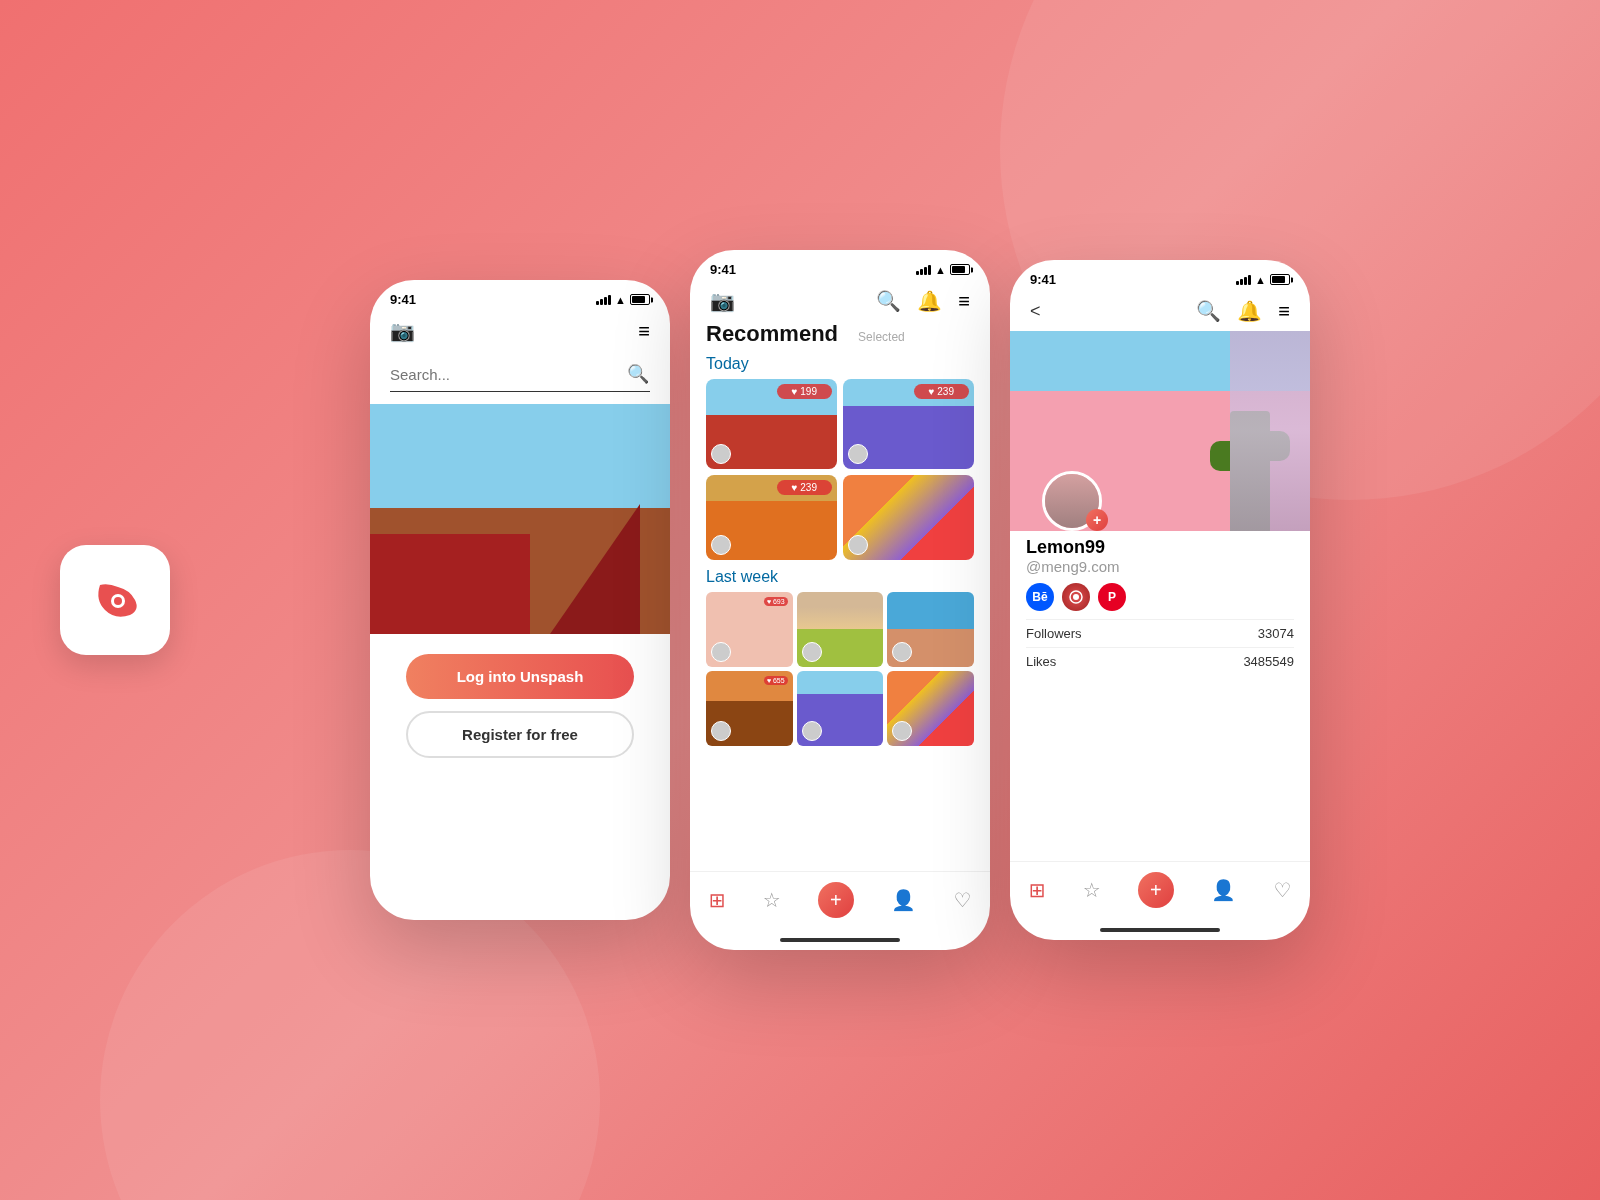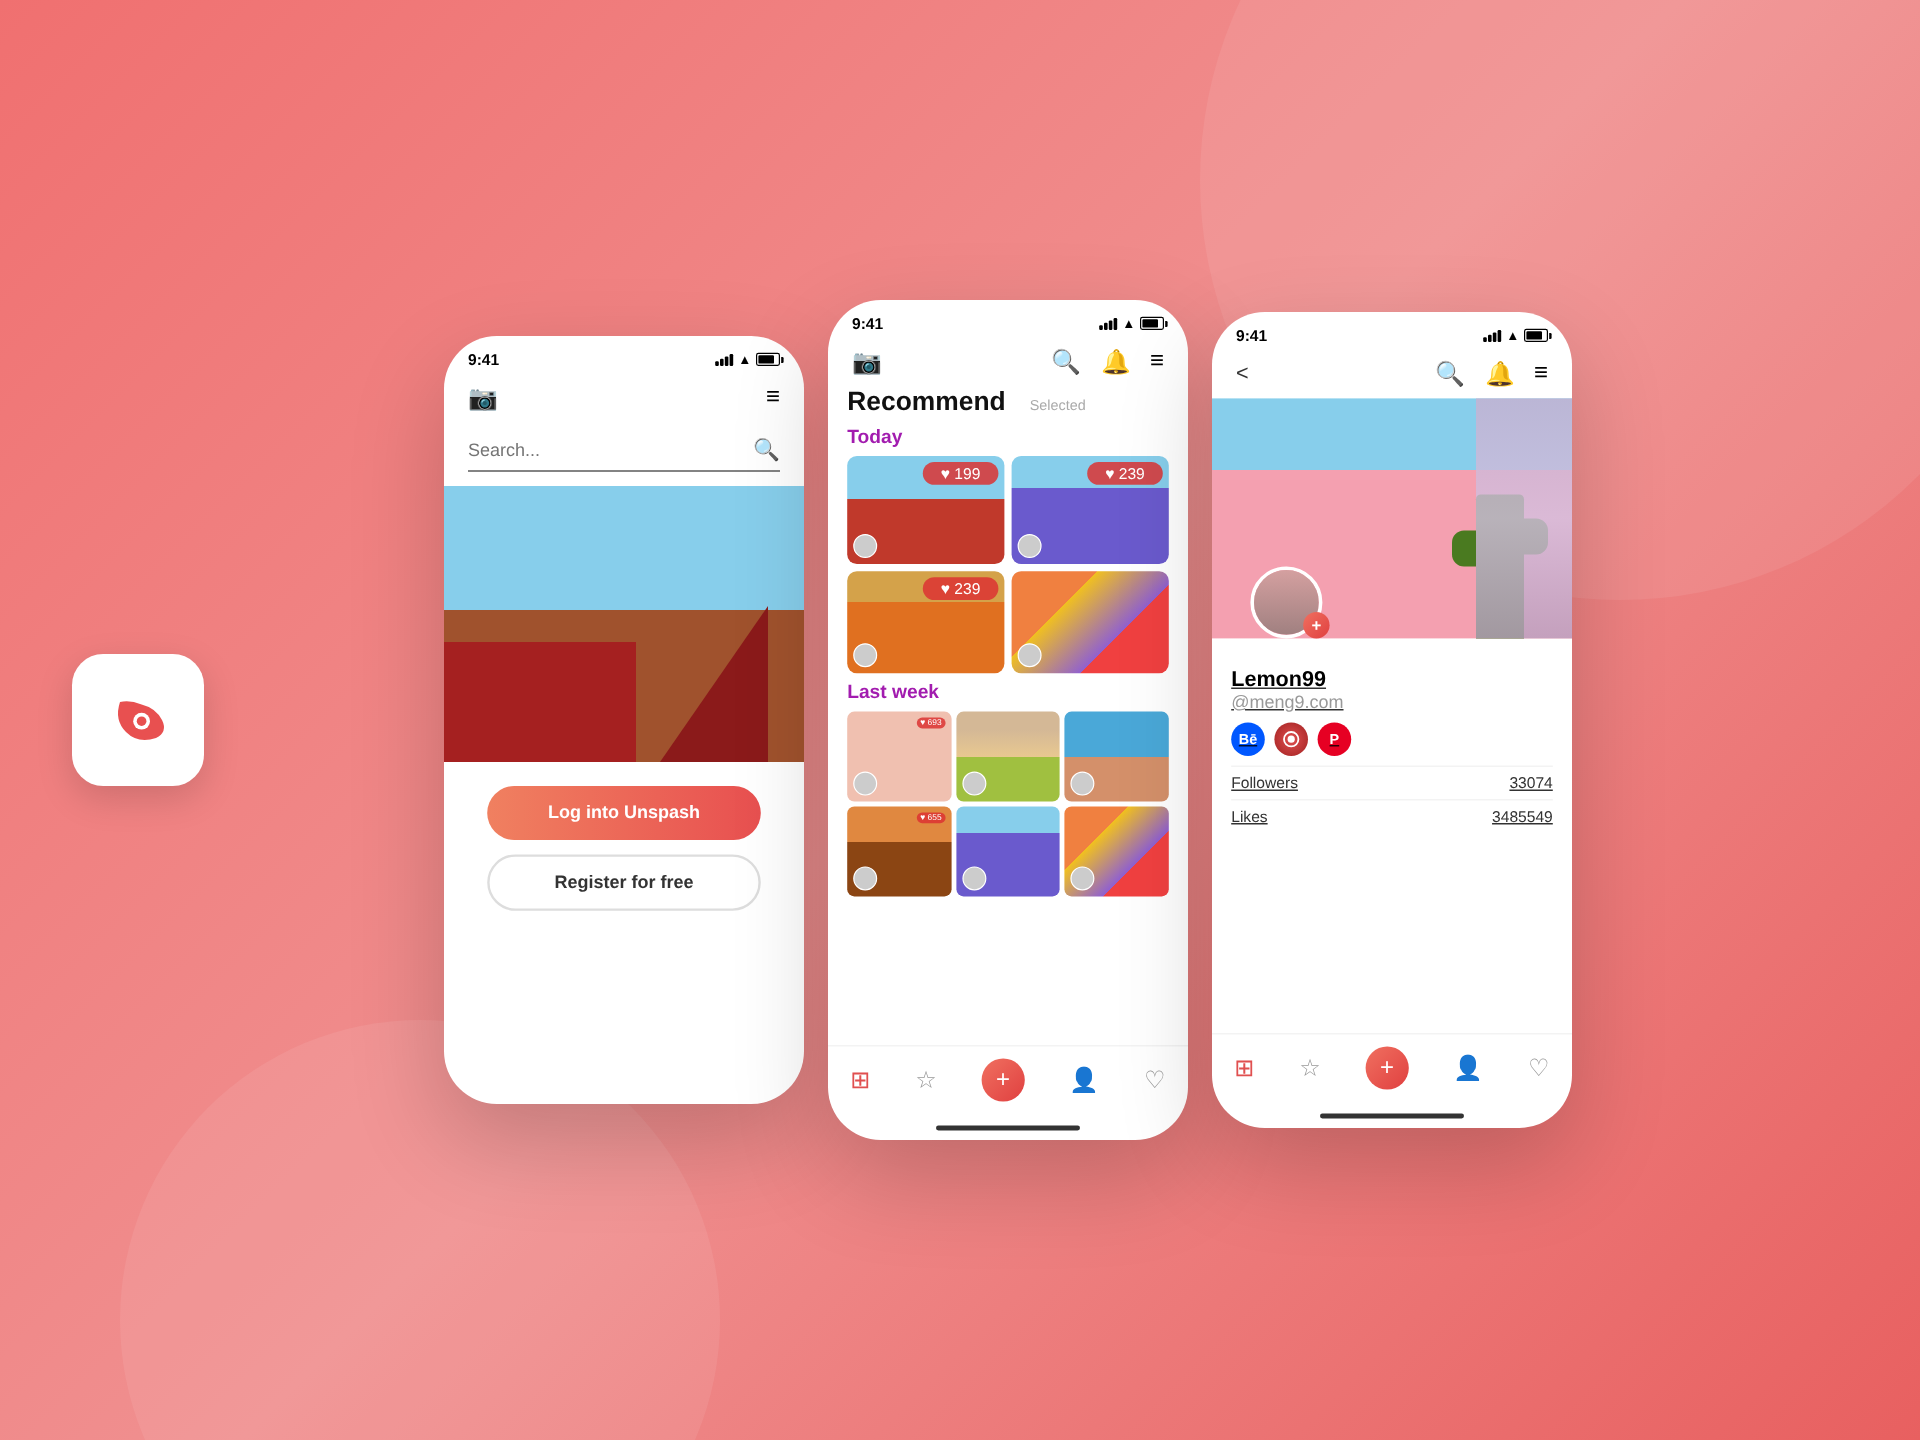--- a/index.html
+++ b/index.html
@@ -223,22 +223,22 @@
       font-weight: 700;
       color: #111;
     }
     .tab-inactive {
       font-size: 12px;
       font-weight: 400;
       color: #aaa;
     }
     .section-title {
       font-size: 16px;
-      font-weight: 700;
-      color: #a21caf;
+      font-weight: 400;
+      color: #0369a1;
       margin: 8px 0 6px;
     }
 
     .photo-grid {
       display: grid;
       grid-template-columns: 1fr 1fr;
       gap: 6px;
       margin-bottom: 6px;
     }
     .photo-cell {
@@ -251,21 +251,21 @@
       width: 100%;
       height: 90px;
       display: block;
     }
     .photo-like-badge {
       position: absolute;
       top: 5px;
       right: 5px;
       background: rgba(220,50,50,0.85);
       color: white;
-      font-size: 13px;
+      font-size: 10px;
       padding: 2px 15px;
       border-radius: 10px;
       display: flex;
       align-items: center;
       gap: 2px;
     }
     .photo-avatar {
       position: absolute;
       bottom: 5px;
       left: 5px;
@@ -376,21 +376,21 @@
       background: linear-gradient(135deg, #f07060, #e04040);
       border-radius: 50%;
       display: flex;
       align-items: center;
       justify-content: center;
       color: white;
       font-size: 14px;
       font-weight: 700;
     }
 
-    .profile-info { padding: 24px 16px; text-decoration: underline; }
+    .profile-info { padding: 6px 16px; }
     .profile-name { font-size: 18px; font-weight: 700; }
     .profile-handle { font-size: 15px; color: #999; }
     .profile-bio { font-size: 11px; color: #666; line-height: 1.4; margin: 6px 0; }
 
     .social-badges { display: flex; gap: 8px; margin: 8px 0; }
     .social-badge {
       width: 28px;
       height: 28px;
       border-radius: 50%;
       display: flex;

